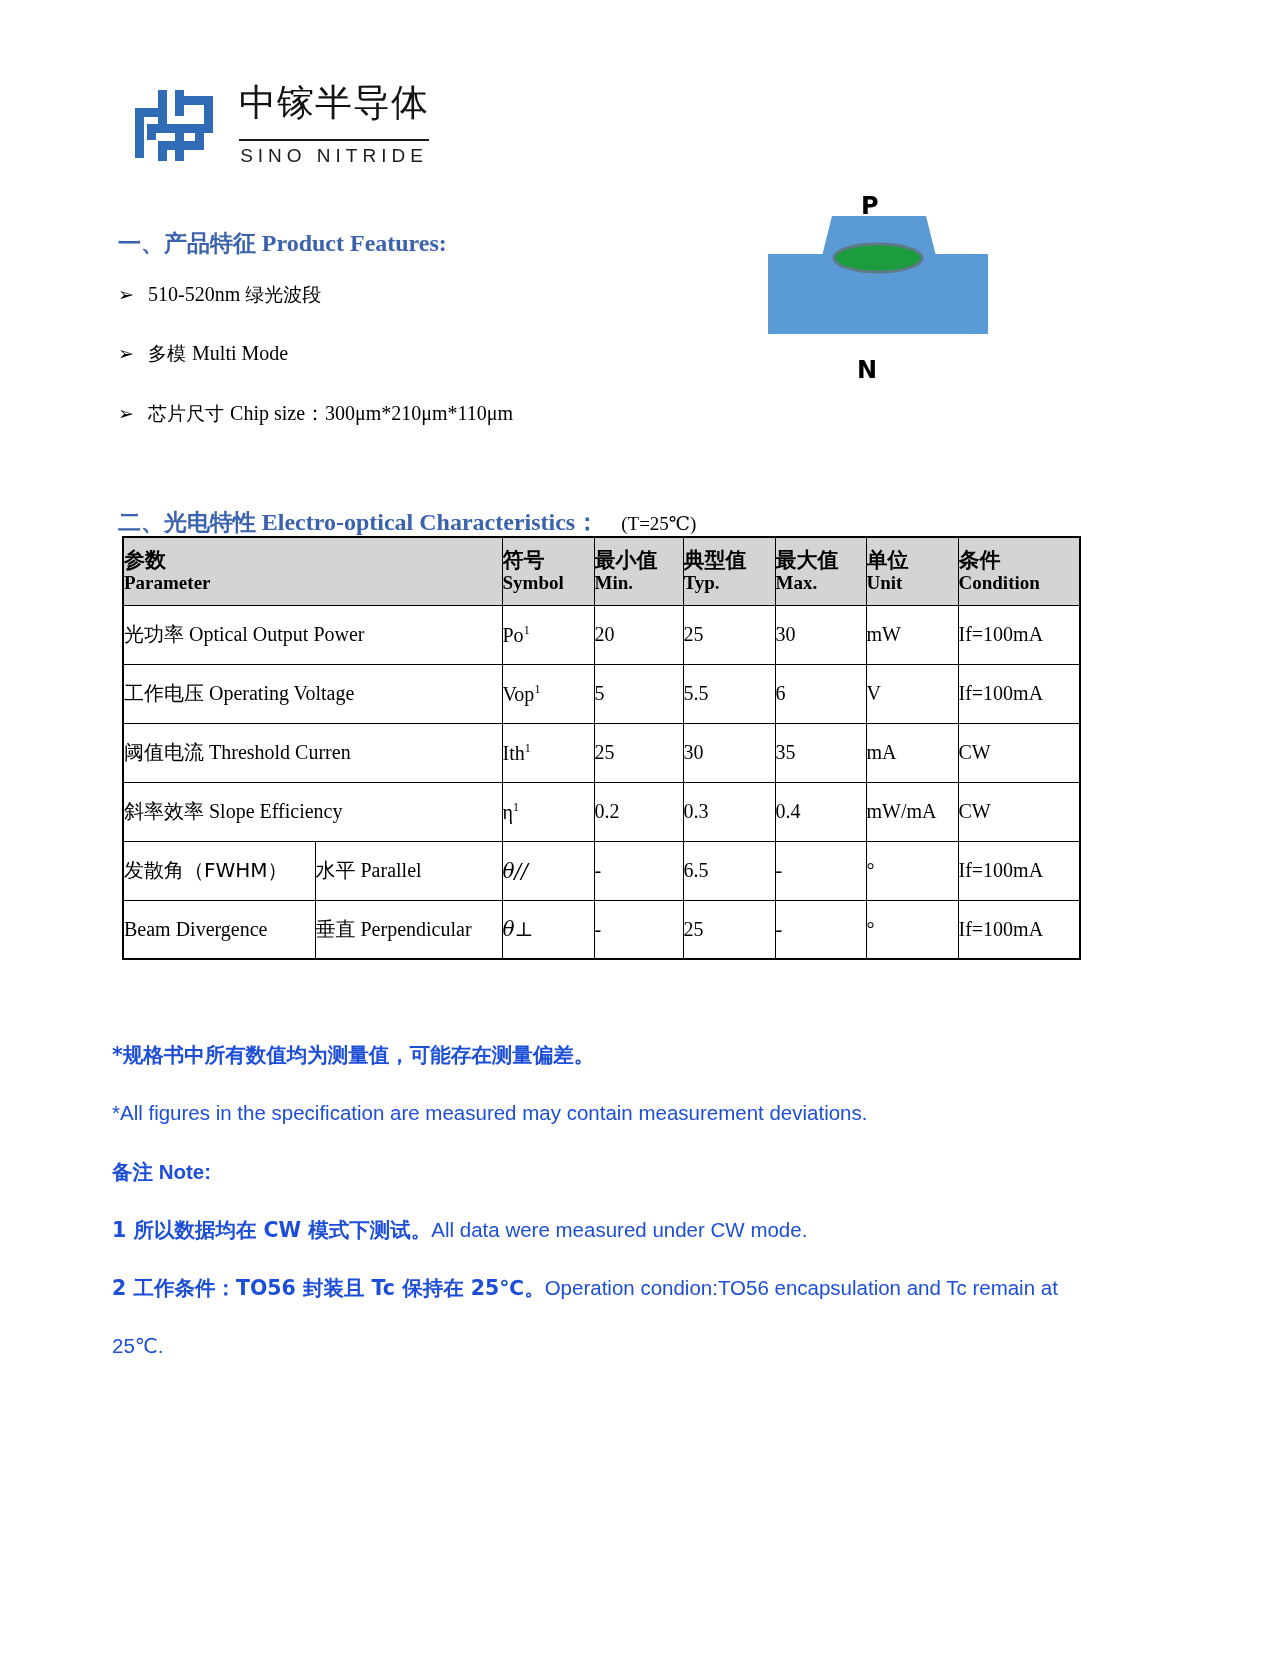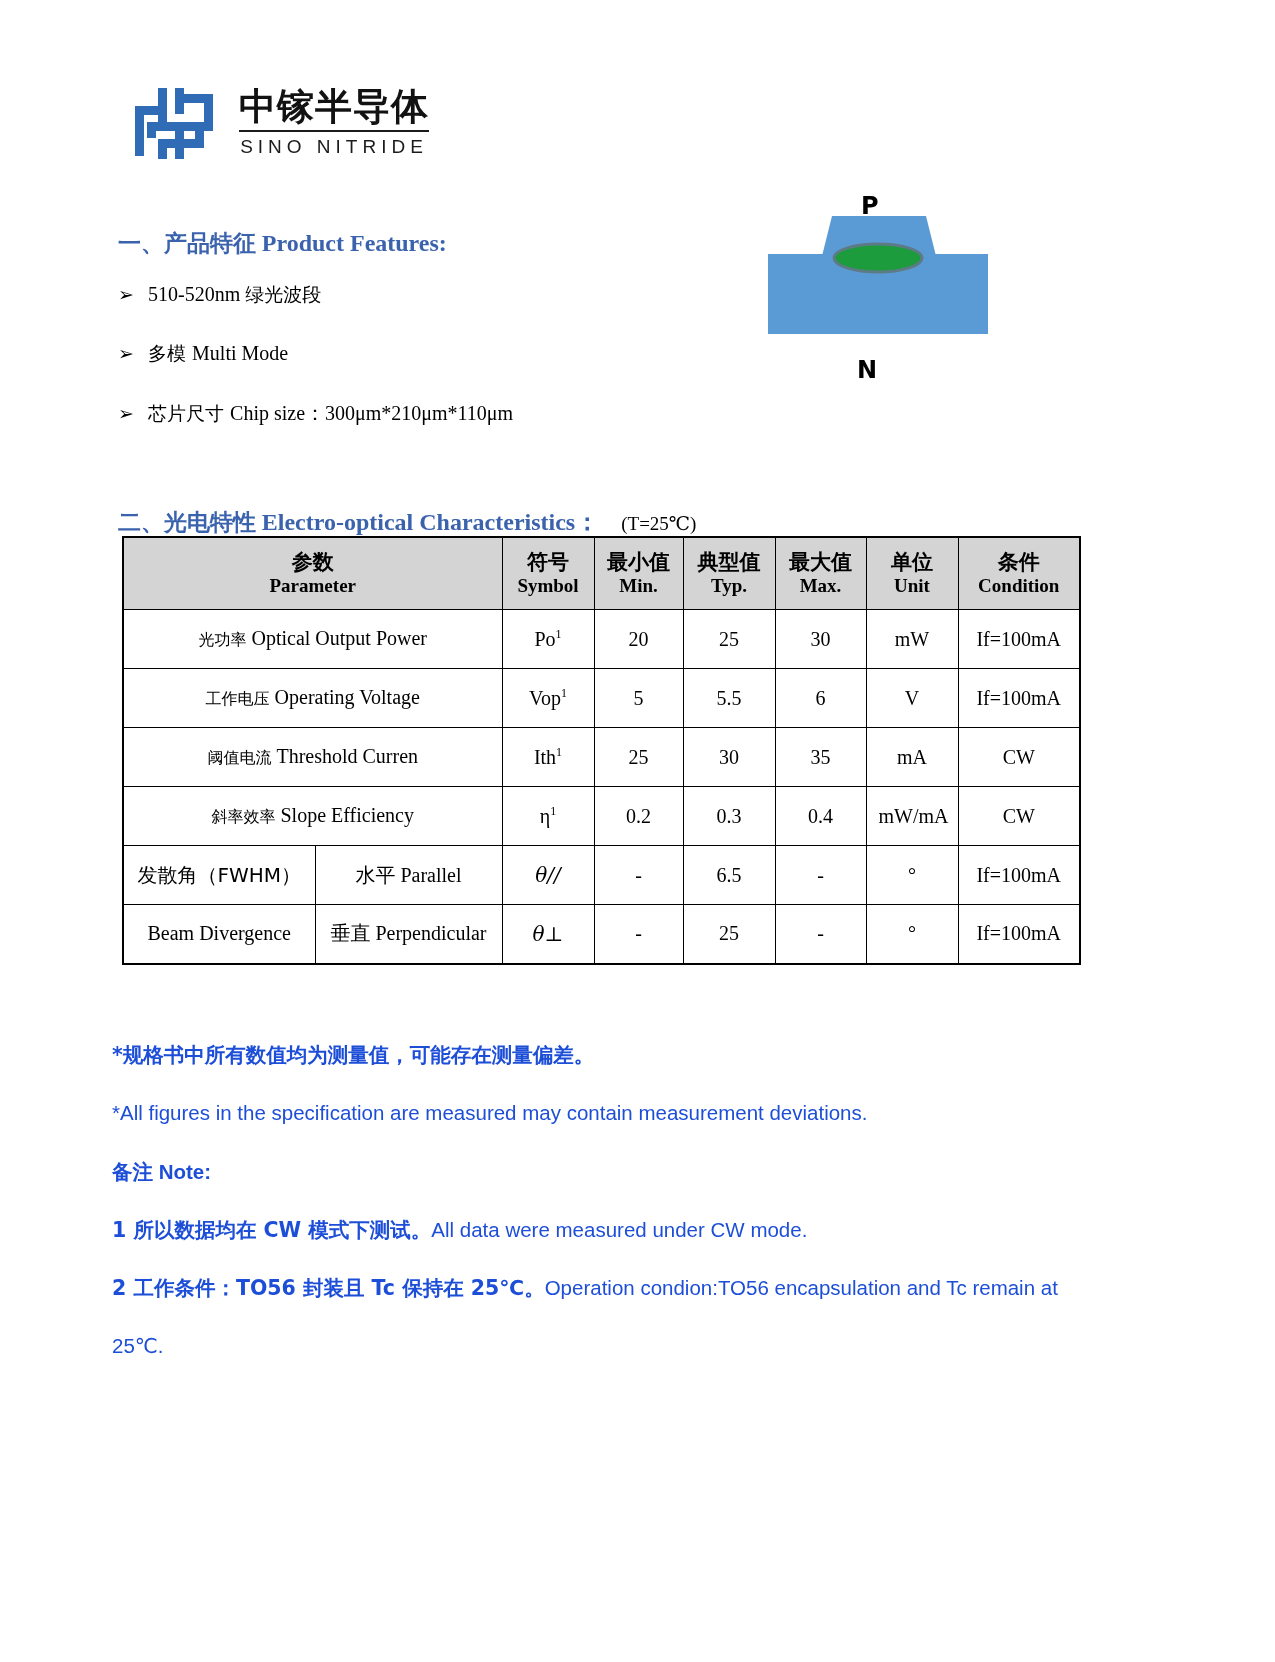--- a/index.html
+++ b/index.html
@@ -26,26 +26,26 @@
     position: absolute;
     left: 133px; top: 6px;
     display: flex;
     align-items: center;
     gap: 14px;
   }
   .logo-mark { width: 92px; height: 78px; display: block; }
   .logo-text { display: flex; flex-direction: column; align-items: stretch; }
   .logo-cn {
     font-family: "DejaVu Sans", "Liberation Sans", sans-serif;
-    font-weight: bold;
+    font-weight: normal;
     font-size: 37px;
     letter-spacing: 1px;
     line-height: 1.05;
     color: #121212;
-    padding-bottom: 3px;
+    padding-bottom: 16px;
     border-bottom: 2px solid #1b1b1b;
   }
   .logo-en {
     font-family: "Liberation Sans", "DejaVu Sans", sans-serif;
     font-size: 19px;
     letter-spacing: 5px;
     color: #1b1b1b;
     padding-top: 4px;
     text-align: center;
   }
@@ -124,25 +124,25 @@
   
   .spec-table-wrap { position: absolute; left: 122px; top: 536px; width: 957px; }
   table.spec {
     border-collapse: collapse;
     width: 957px;
     table-layout: fixed;
     border: 2.5px solid #000;
   }
   table.spec td, table.spec th {
     border: 1.5px solid #000;
-    text-align: center;
+    text-align: left;
     vertical-align: middle;
     font-family: "Liberation Serif", "DejaVu Serif", serif;
     font-size: 20px;
-    padding: 12px;
+    padding: 0;
   }
   thead th {
     background: #d4d4d4;
     font-weight: bold;
     height: 68px;
     line-height: 1.18;
     border-bottom: 2.5px solid #000;
   }
   thead th .cn {
     display: block;
@@ -156,21 +156,21 @@
     font-weight: bold;
   }
   tbody td { height: 59px; }
   td.param {
     text-align: left;
     padding-left: 12px;
     white-space: nowrap;
   }
   td.param .cn {
     font-family: "DejaVu Sans", "Liberation Sans", sans-serif;
-    font-size: 16px;
+    font-size: 20px;
   }
   td.param .en { font-size: 20px; padding-left: 5px; margin-top: 24px; }
   td.sym { font-size: 20px; }
   td.sym .it { font-style: italic; font-family: "DejaVu Serif", serif; }
   sup { font-size: 12px; vertical-align: super; }
   td.div-label {
     text-align: left;
     padding-left: 12px;
     white-space: nowrap;
     font-size: 20px;

